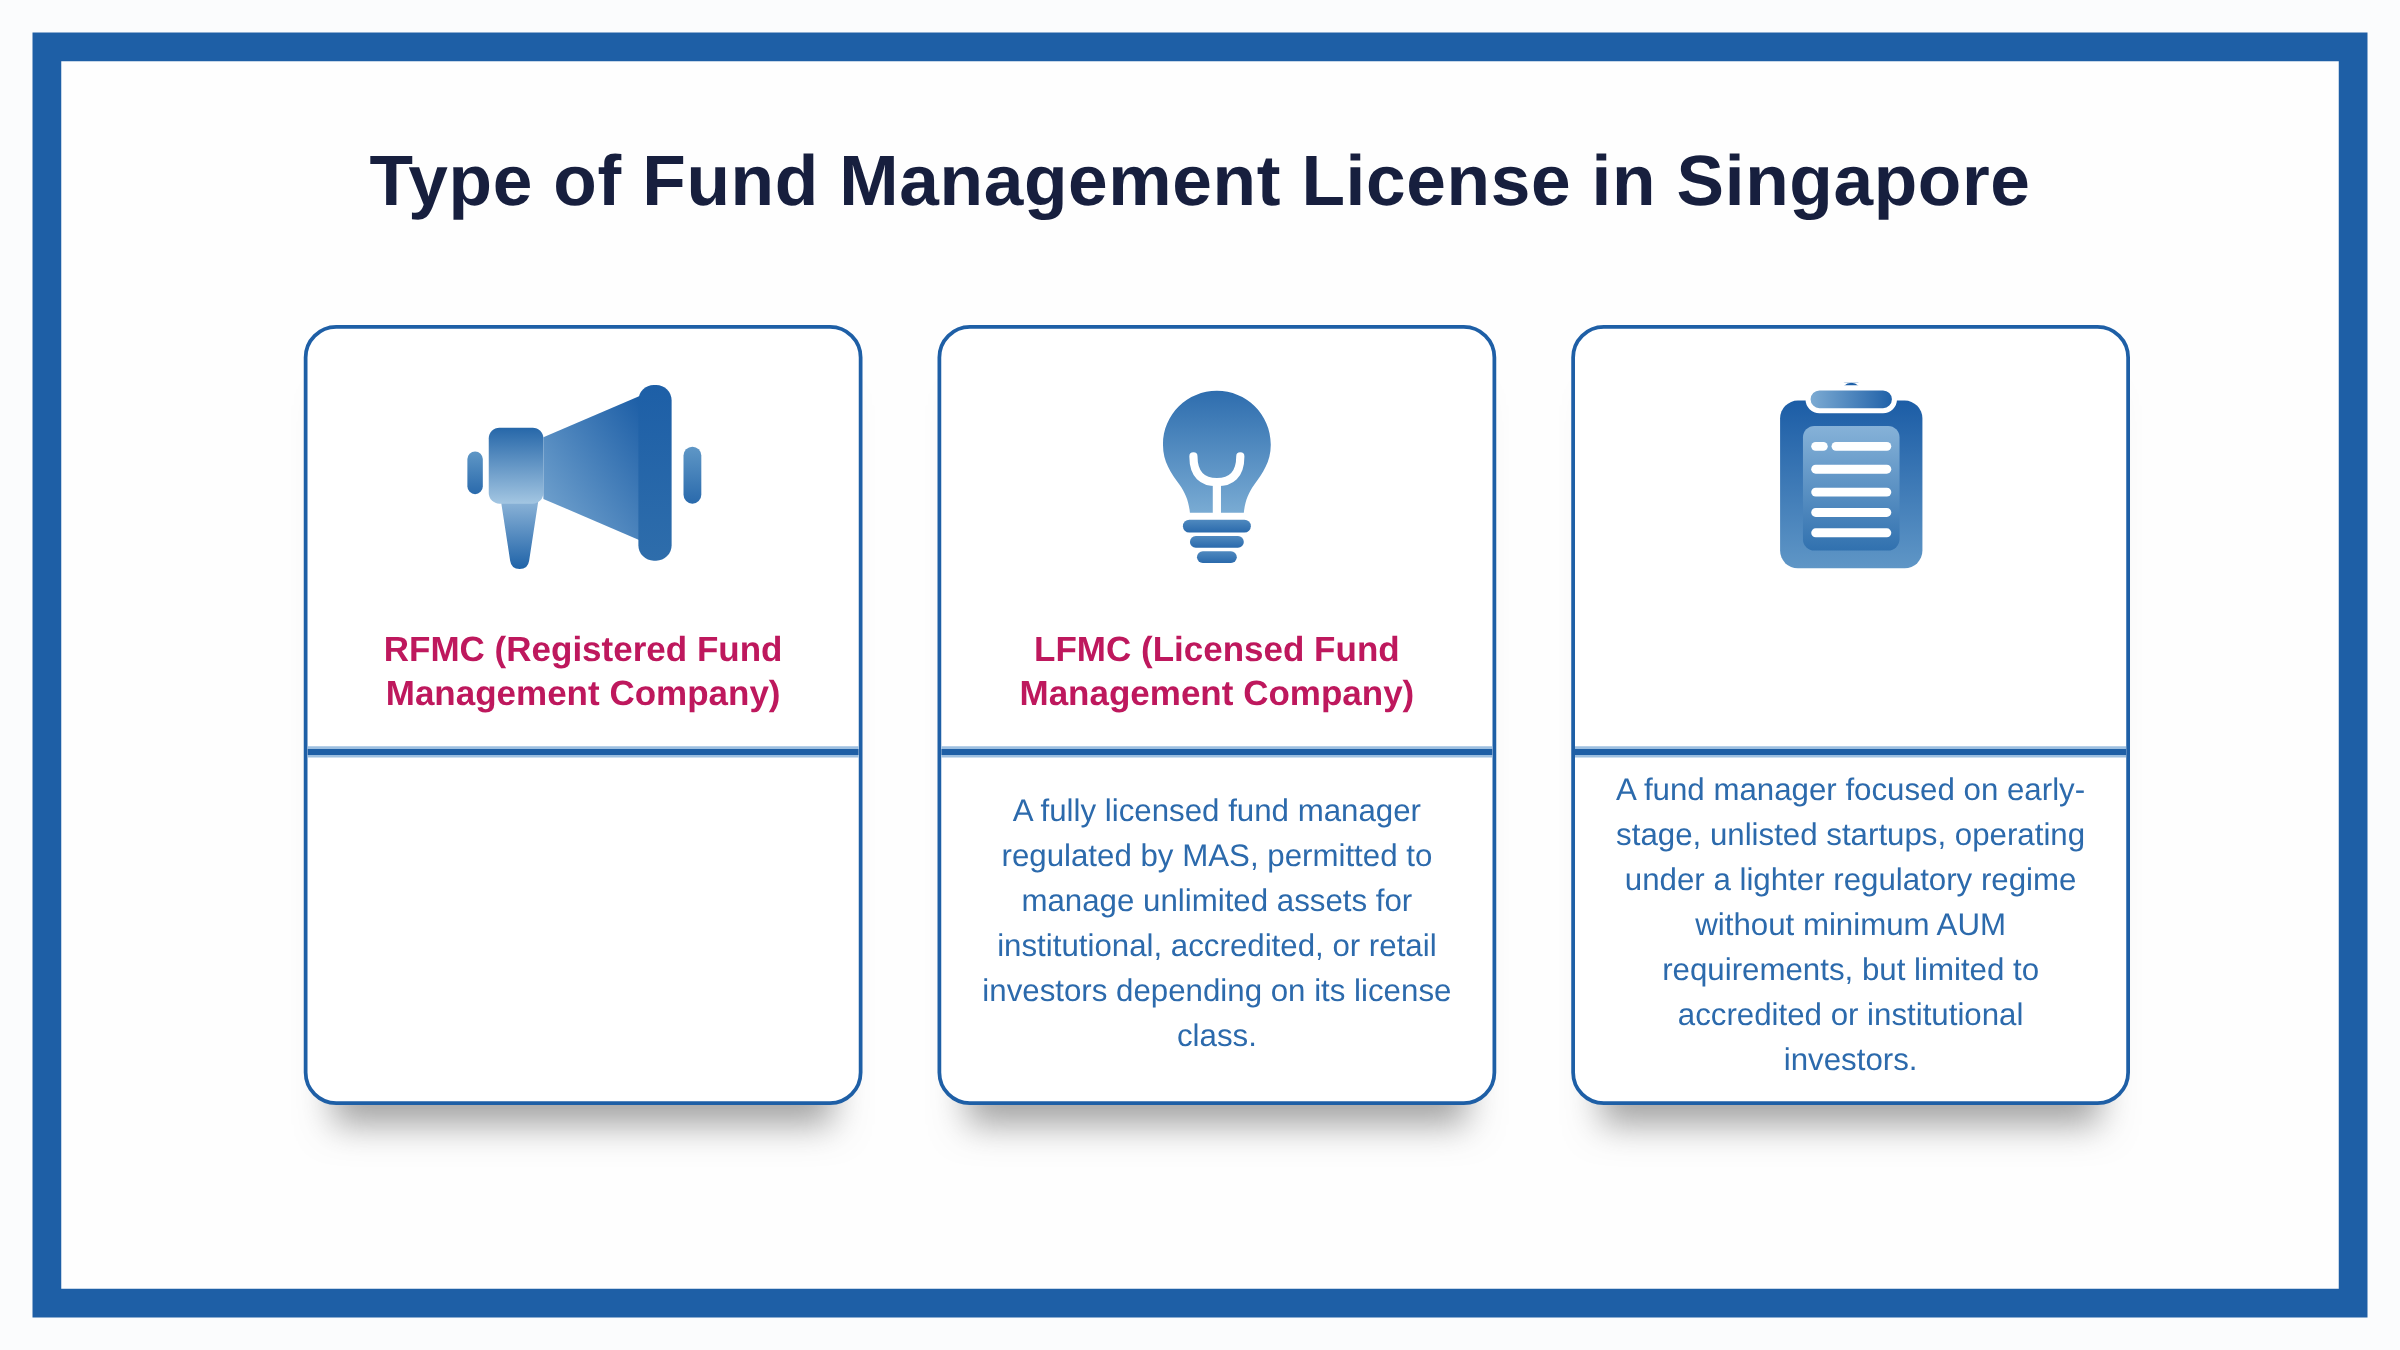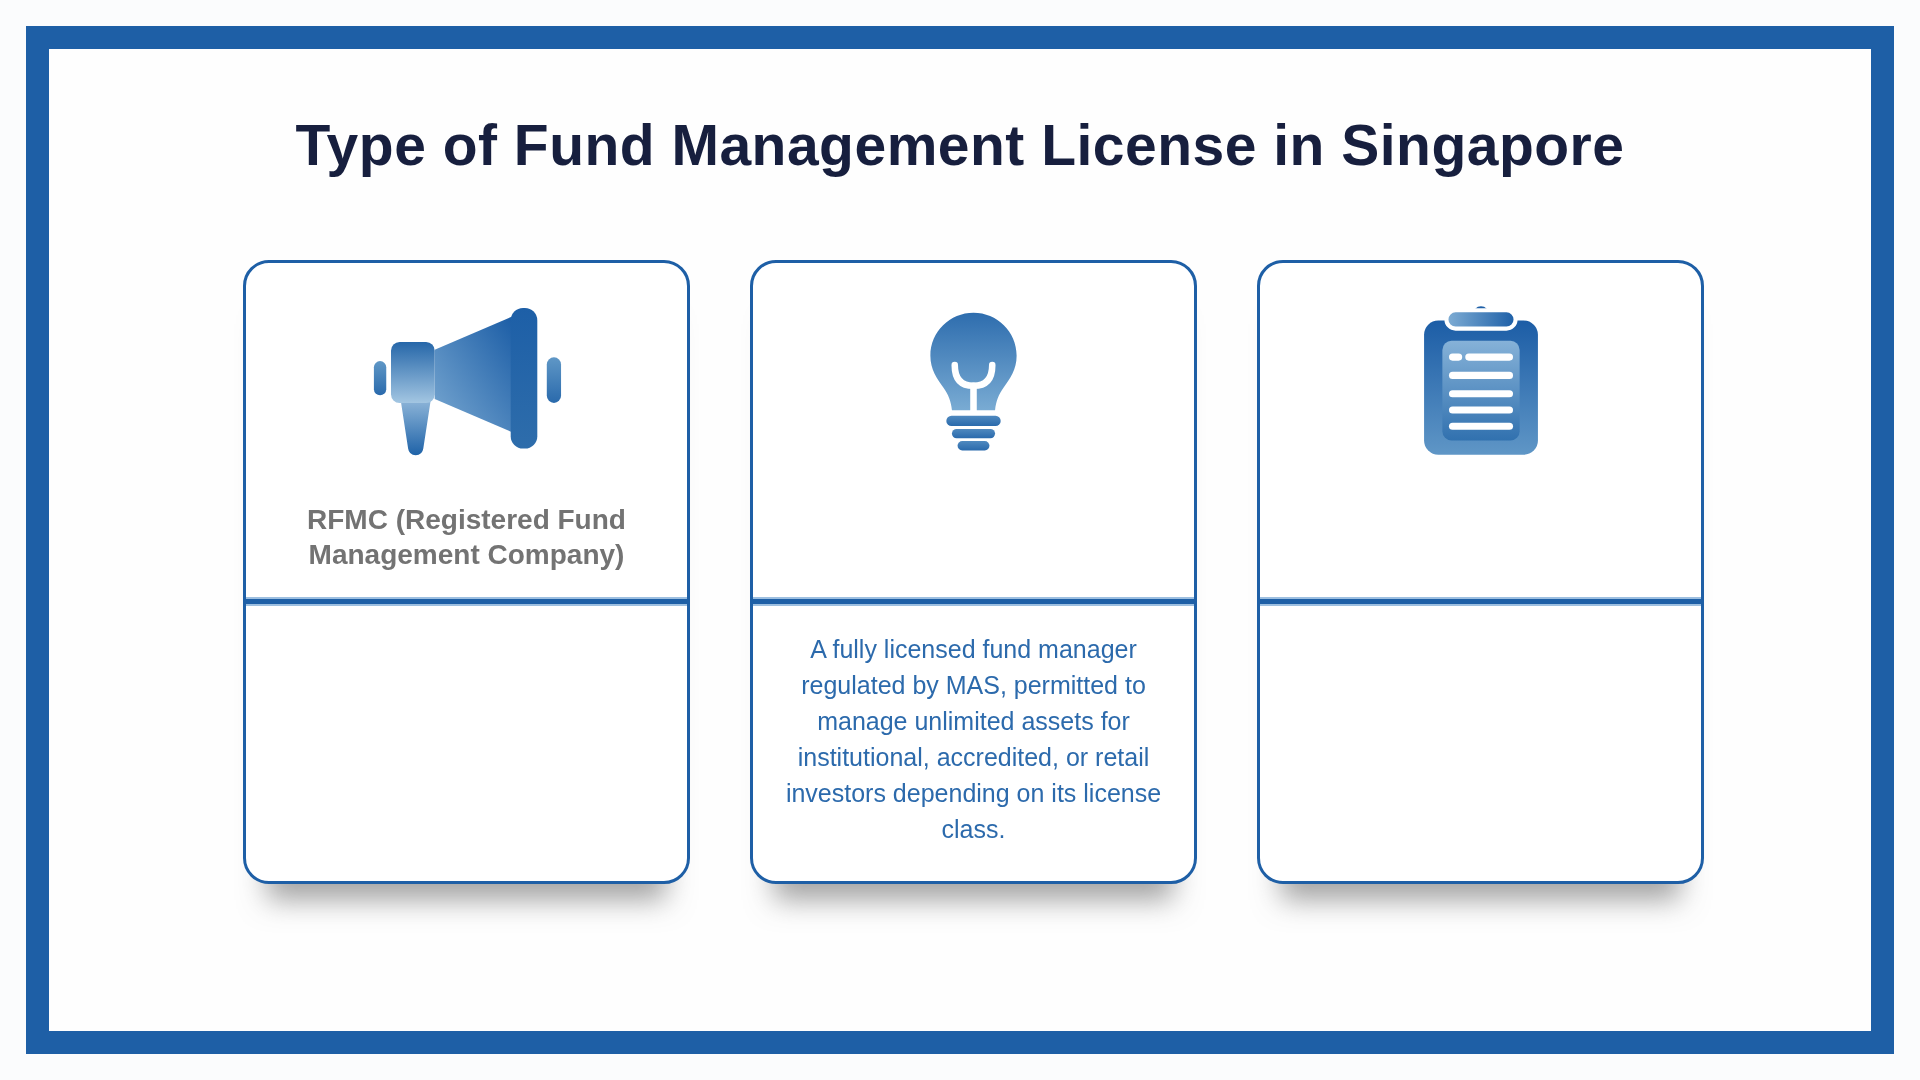--- a/index.html
+++ b/index.html
@@ -34,21 +34,21 @@
     display:flex;flex-direction:column;
     overflow:hidden;
     box-shadow:0 40px 28px -24px rgba(90,90,90,0.55);
   }
   .card-top{height:334px;display:flex;flex-direction:column;align-items:center;flex-shrink:0;}
   .icon-wrap{height:218px;margin-top:10px;display:flex;align-items:center;justify-content:center;}
   .card-title{
     flex:1;display:flex;align-items:center;justify-content:center;
     text-align:center;
     font-size:28px;font-weight:700;line-height:35px;
-    color:#737373;
+    color:#be185d;
     max-width:360px;margin:0 auto;padding-bottom:14px;
   }
   .divider{
     height:9px;flex-shrink:0;
     background:linear-gradient(to bottom,#9dbfe0 0 22%,#1e5fa6 22% 78%,#9dbfe0 78% 100%);
   }
   .card-body{
     flex:1;display:flex;align-items:center;justify-content:center;
     text-align:center;
     font-size:25px;line-height:36px;
@@ -120,20 +120,21 @@
               </linearGradient>
             </defs>
             <path d="M60 6 C85 6 106 26 106 52 C106 67 99 76 92 86 C87 93 84 100 83 110 L37 110 C36 100 33 93 28 86 C21 76 14 67 14 52 C14 26 35 6 60 6 Z" fill="url(#gBulb)"></path>
             <path d="M40 62 C40 78 48 84 60 84 C72 84 80 78 80 62" fill="none" stroke="#ffffff" stroke-width="7" stroke-linecap="round"></path>
             <line x1="60" y1="84" x2="60" y2="112" stroke="#ffffff" stroke-width="7" stroke-linecap="round"></line>
             <rect x="31" y="116" width="58" height="11" rx="5.5" fill="url(#gBulbBar)"></rect>
             <rect x="37" y="130" width="46" height="10" rx="5" fill="url(#gBulbBar)"></rect>
             <rect x="43" y="143" width="34" height="10" rx="5" fill="url(#gBulbBar)"></rect>
           </svg>
         </div>
+        <div class="card-title">LFMC (Licensed Fund Management Company)</div>
       </div>
       <div class="divider"></div>
       <div class="card-body">A fully licensed fund manager regulated by MAS, permitted to manage unlimited assets for institutional, accredited, or retail investors depending on its license class.</div>
     </div>
 
     <div class="card">
       <div class="card-top">
         <div class="icon-wrap">
           <svg width="122" height="153" viewBox="0 0 120 150" xmlns="http://www.w3.org/2000/svg">
             <defs>
@@ -158,16 +159,17 @@
             <line x1="32" y1="50" x2="38" y2="50" stroke="#ffffff" stroke-width="7" stroke-linecap="round"></line>
             <line x1="48" y1="50" x2="88" y2="50" stroke="#ffffff" stroke-width="7" stroke-linecap="round"></line>
             <line x1="32" y1="68" x2="88" y2="68" stroke="#ffffff" stroke-width="7" stroke-linecap="round"></line>
             <line x1="32" y1="86" x2="88" y2="86" stroke="#ffffff" stroke-width="7" stroke-linecap="round"></line>
             <line x1="32" y1="102" x2="88" y2="102" stroke="#ffffff" stroke-width="7" stroke-linecap="round"></line>
             <line x1="32" y1="118" x2="88" y2="118" stroke="#ffffff" stroke-width="7" stroke-linecap="round"></line>
           </svg>
         </div>
       </div>
       <div class="divider"></div>
+      <div class="card-body">A fund manager focused on early-stage, unlisted startups, operating under a lighter regulatory regime without minimum AUM requirements, but limited to accredited or institutional investors.</div>
     </div>
 
   </div>
 </div>
 
 </body></html>

